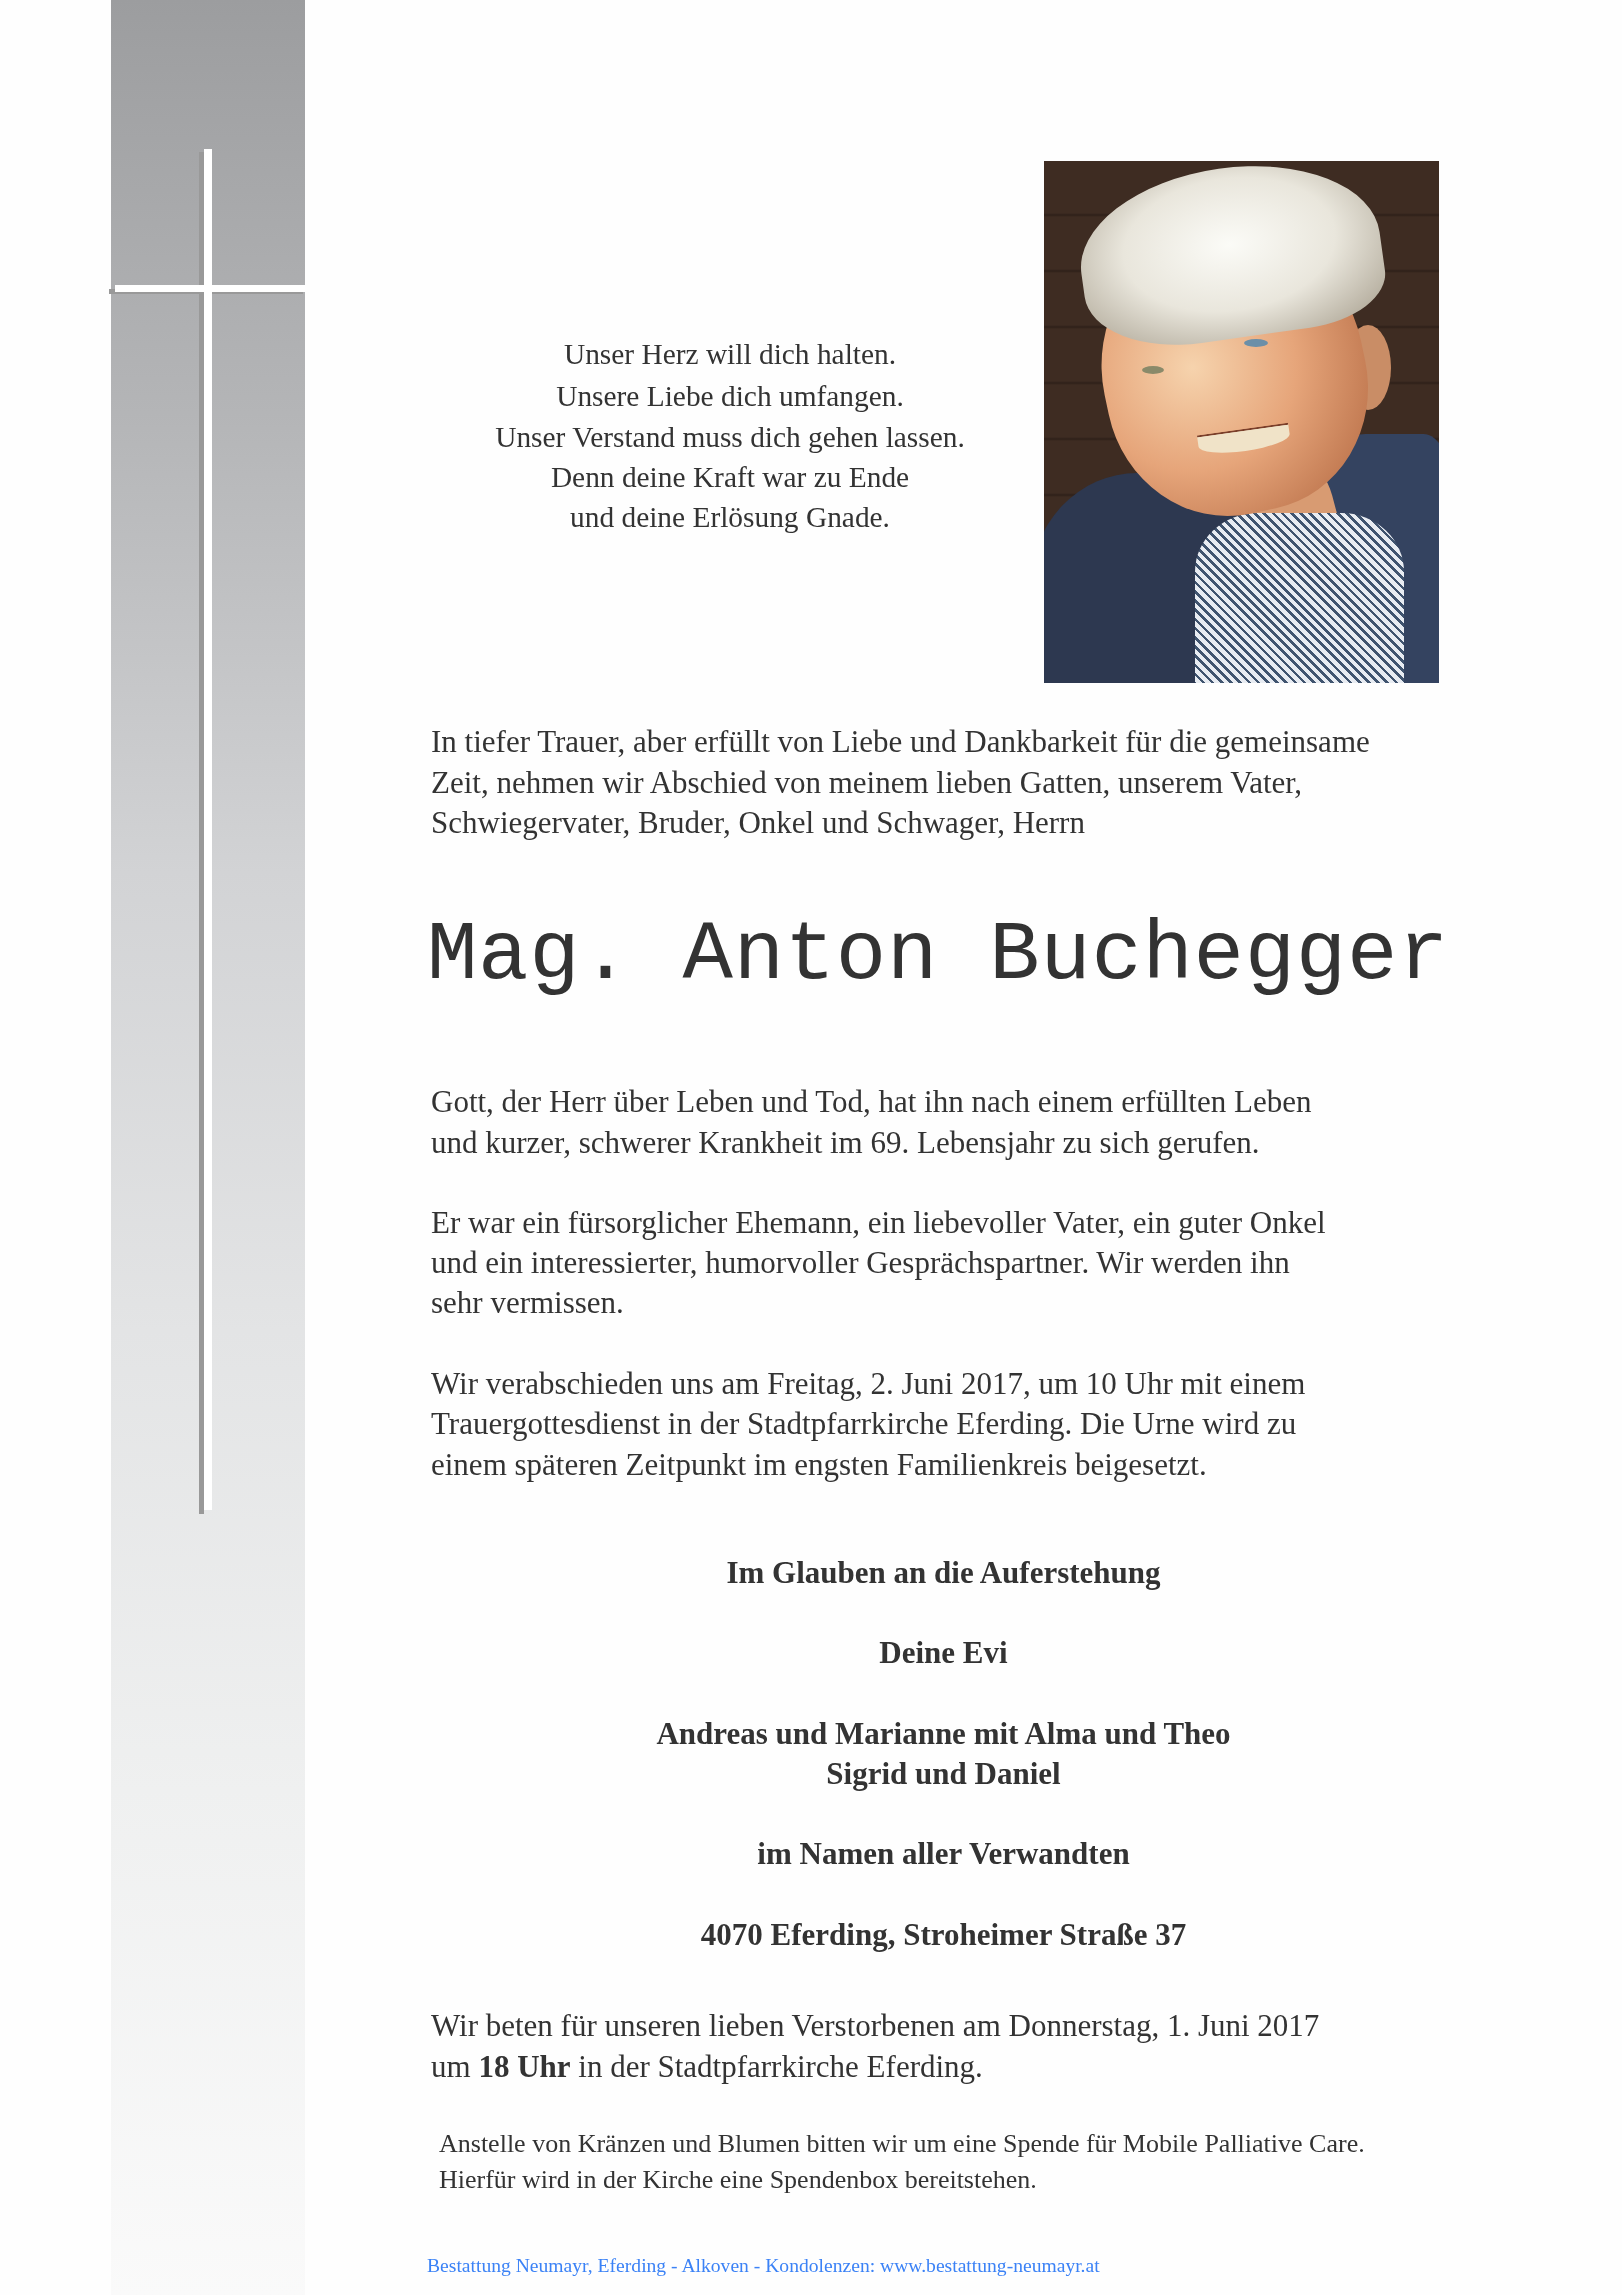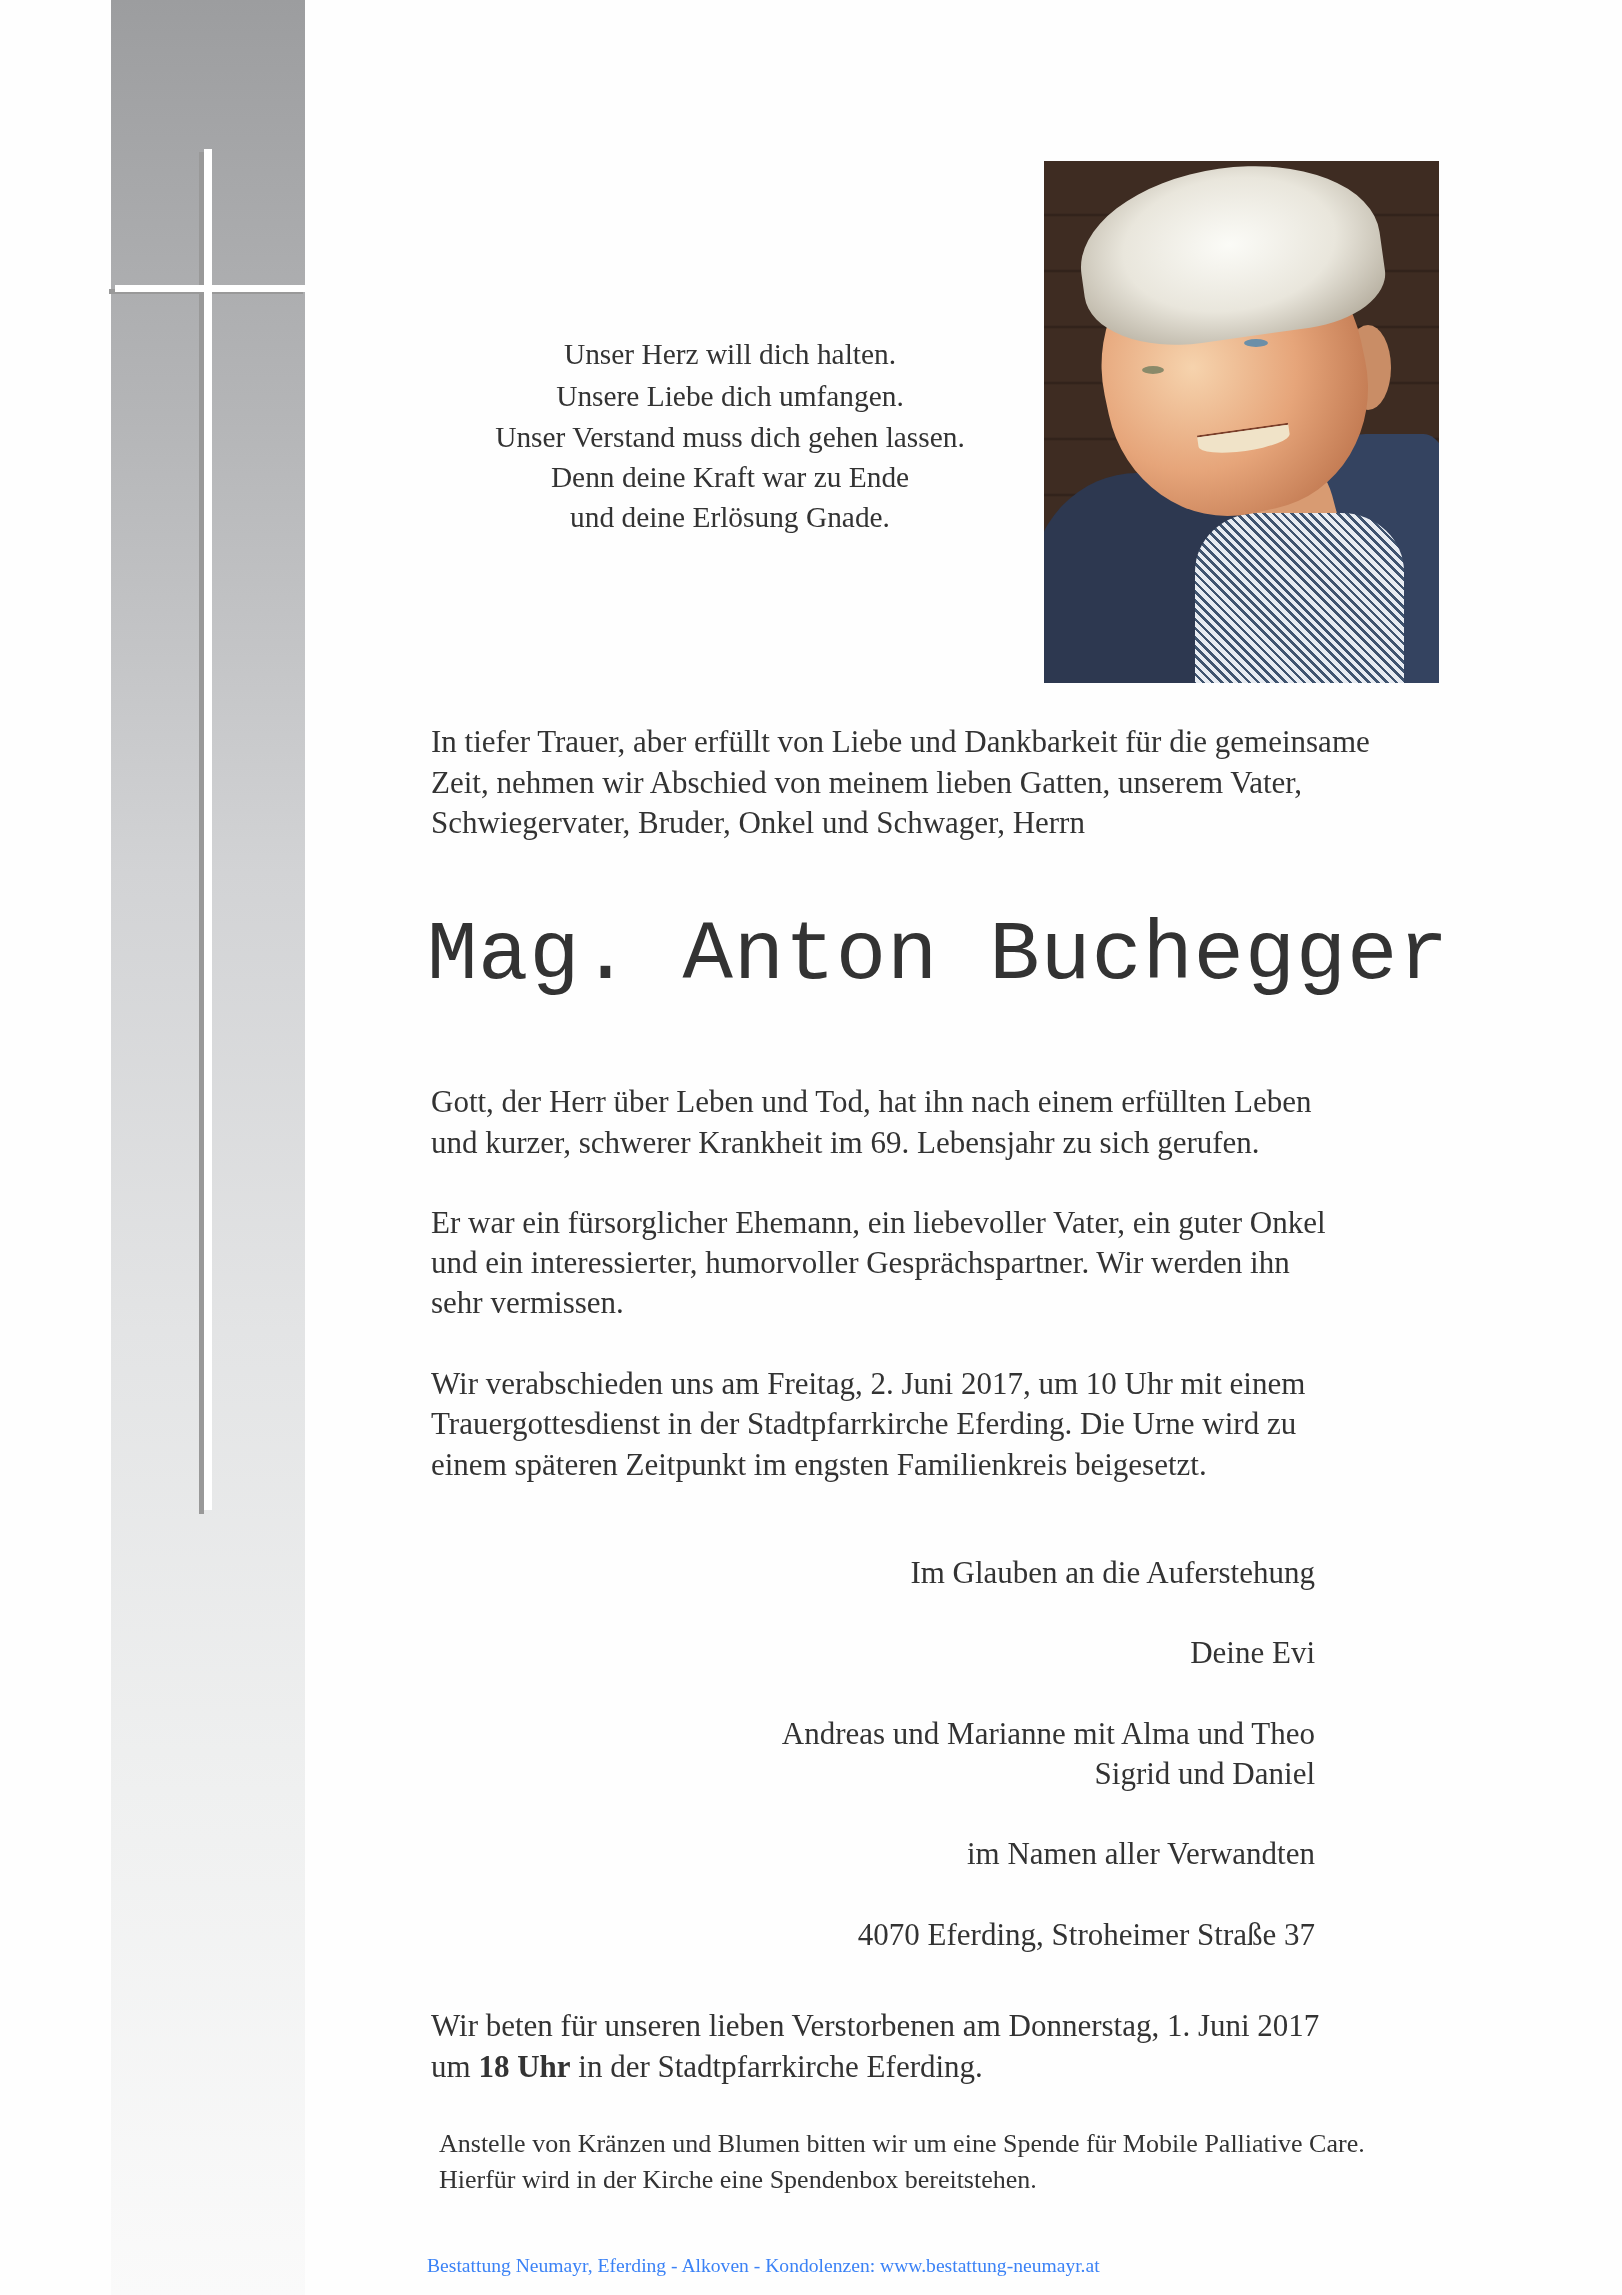--- a/index.html
+++ b/index.html
@@ -17,21 +17,21 @@
     .cross-v { position: absolute; left: 204px; top: 149px; width: 7.9px; height: 1361px; background: #ffffff; }
     .cross-h-shadow { position: absolute; left: 109px; top: 289px; width: 194px; height: 5.2px; background: #999999; }
     .cross-h { position: absolute; left: 115px; top: 285px; width: 190px; height: 6.5px; background: #ffffff; }
 
     .serif-body {
       position: absolute; font-family: "Liberation Serif", "DejaVu Serif", serif;
       color: #333333; white-space: nowrap; text-align: right;
     }
     .poem { left: 458px; width: 544px; text-align: center; font-size: 29.4px; }
     .para { left: 431px; font-size: 31px; }
-    .center { left: 620px; width: 695px; text-align: right; font-size: 31px; }
+    .center { left: 596px; width: 695px; text-align: center; font-size: 31px; font-weight: bold; }
     .name { position: absolute; left: 427px; top: 908px; font-family: Liberation Mono, monospace;
       font-size: 84px; color: #333333; white-space: nowrap; letter-spacing: 0.7px; }
     .small { left: 431px; font-size: 26px; margin-left: 8px; }
     .footer { left: 427px; font-size: 19.6px; color: #3b82f6; }
 
     .photo {
       position: absolute; left: 1044px; top: 161px; width: 395px; height: 522px; overflow: hidden;
       background: #3b2a22;
     }
     .photo .bg { position: absolute; inset: 0;

